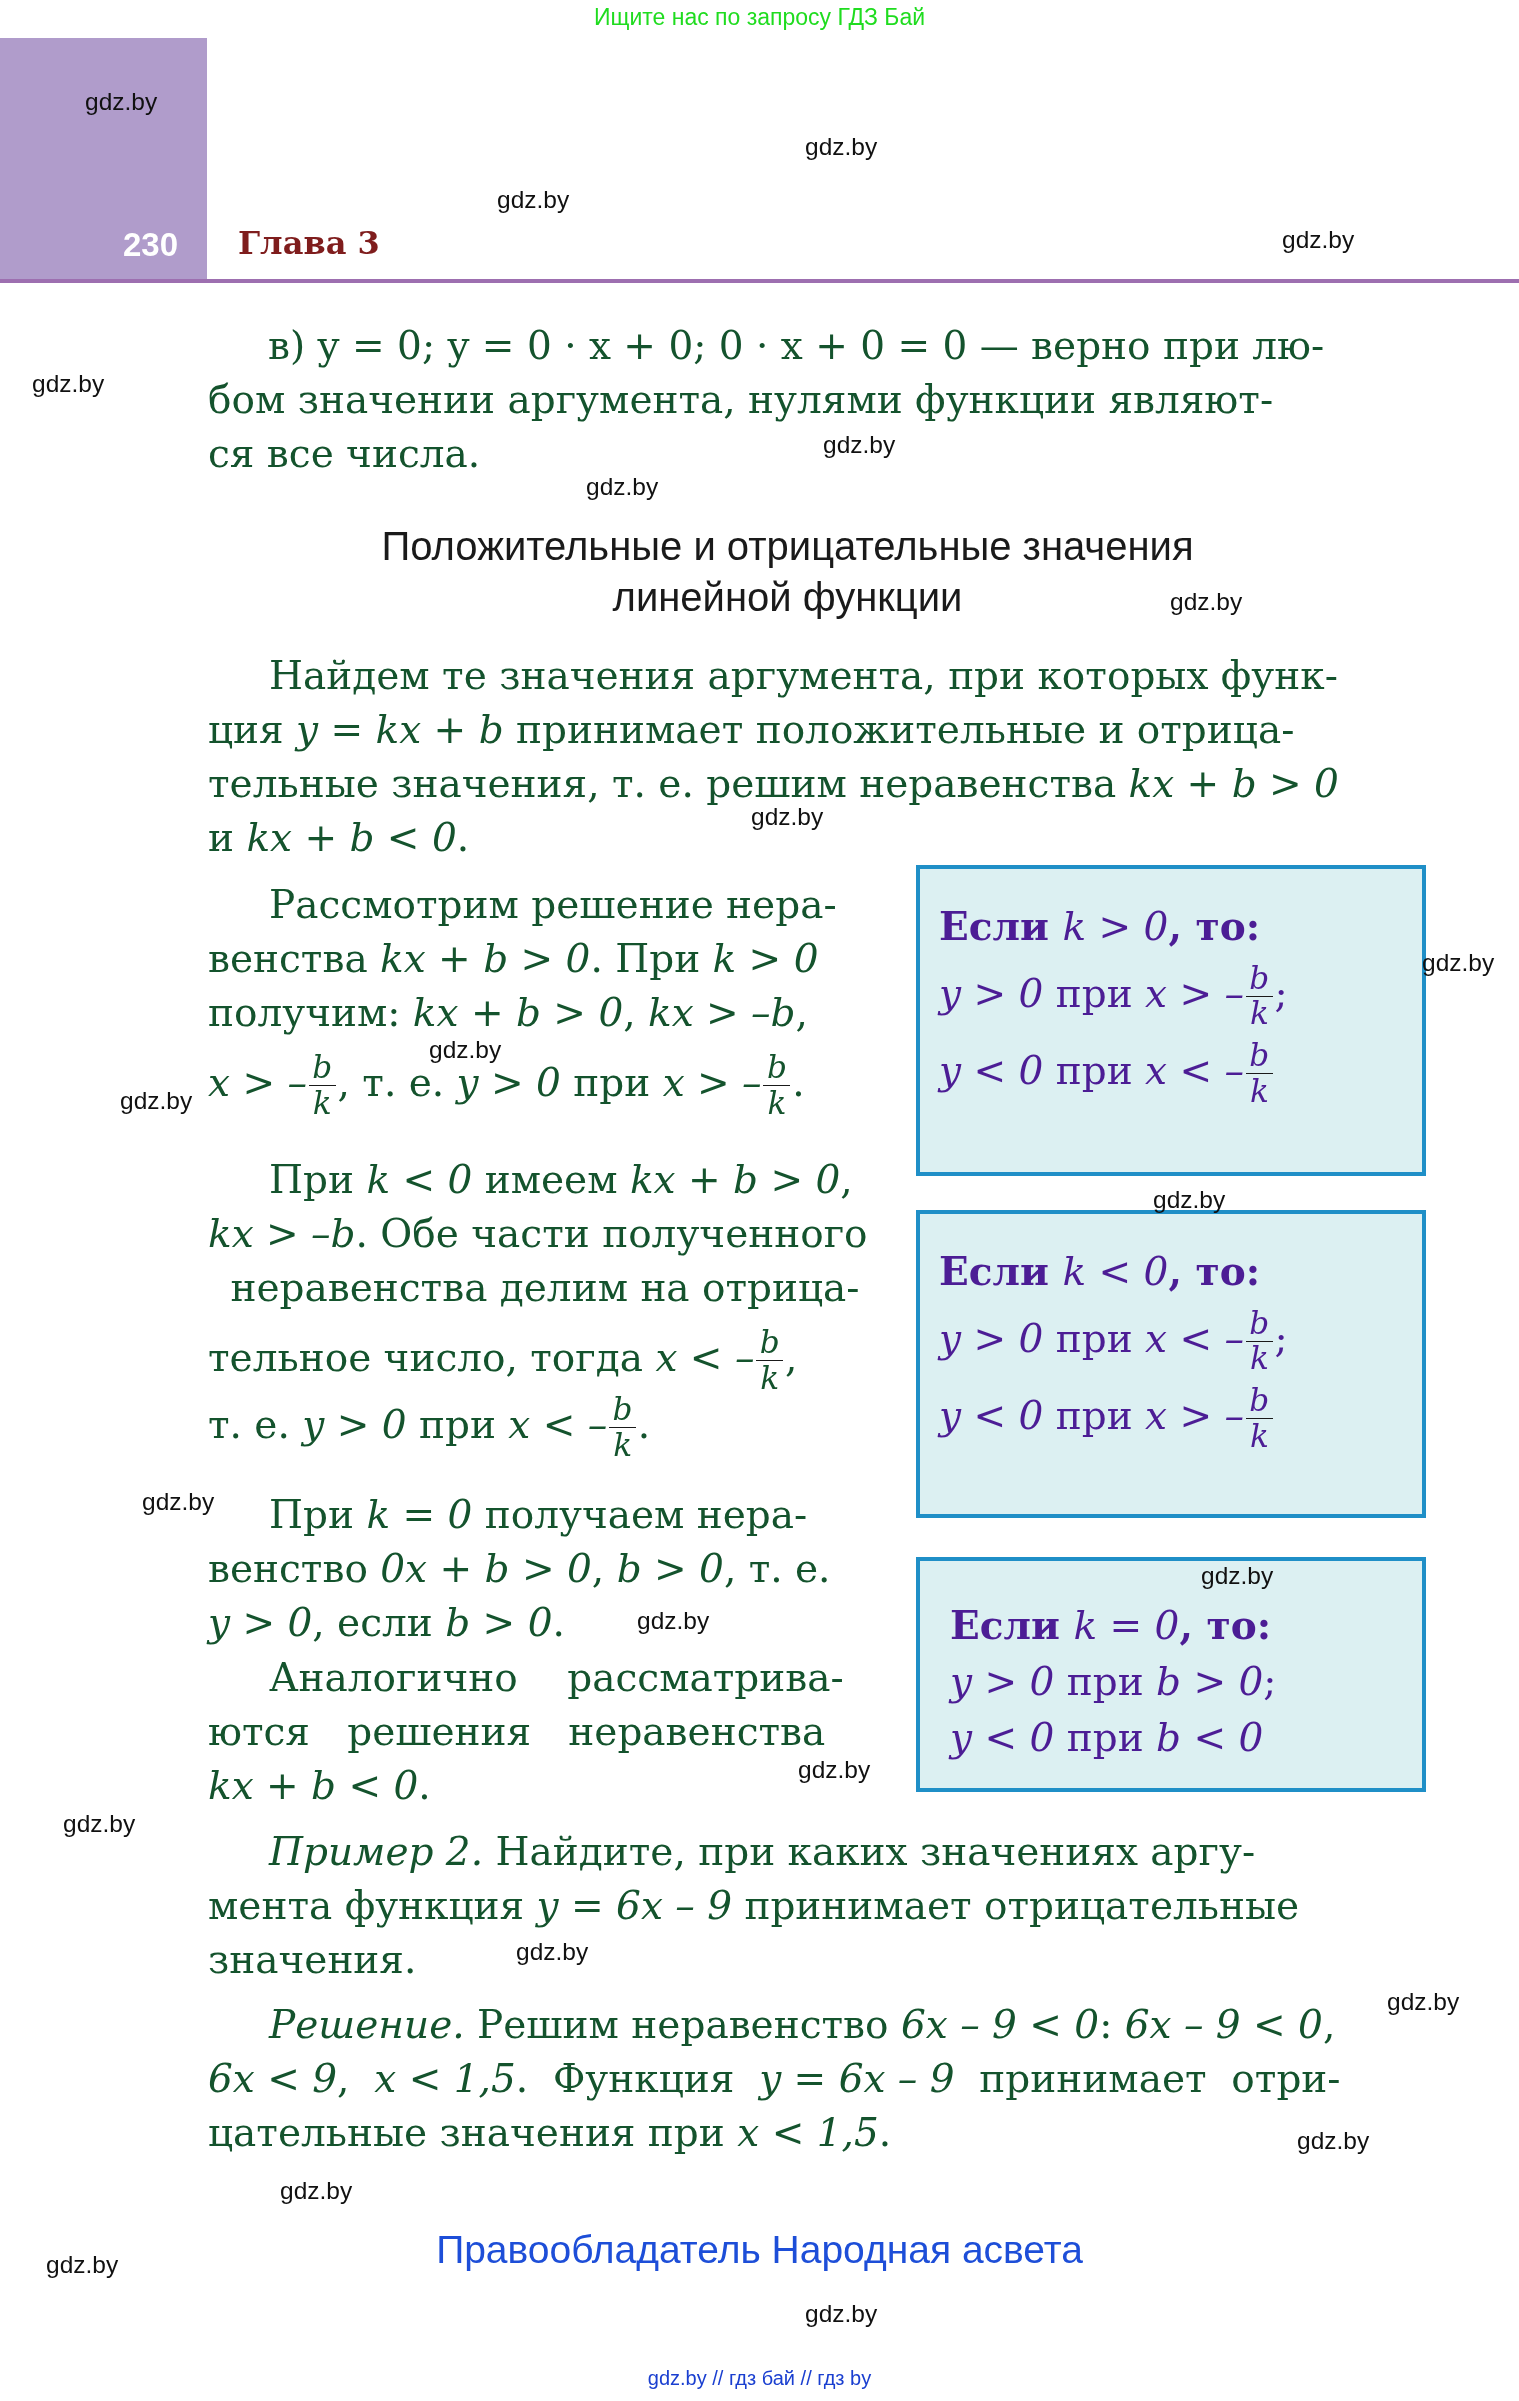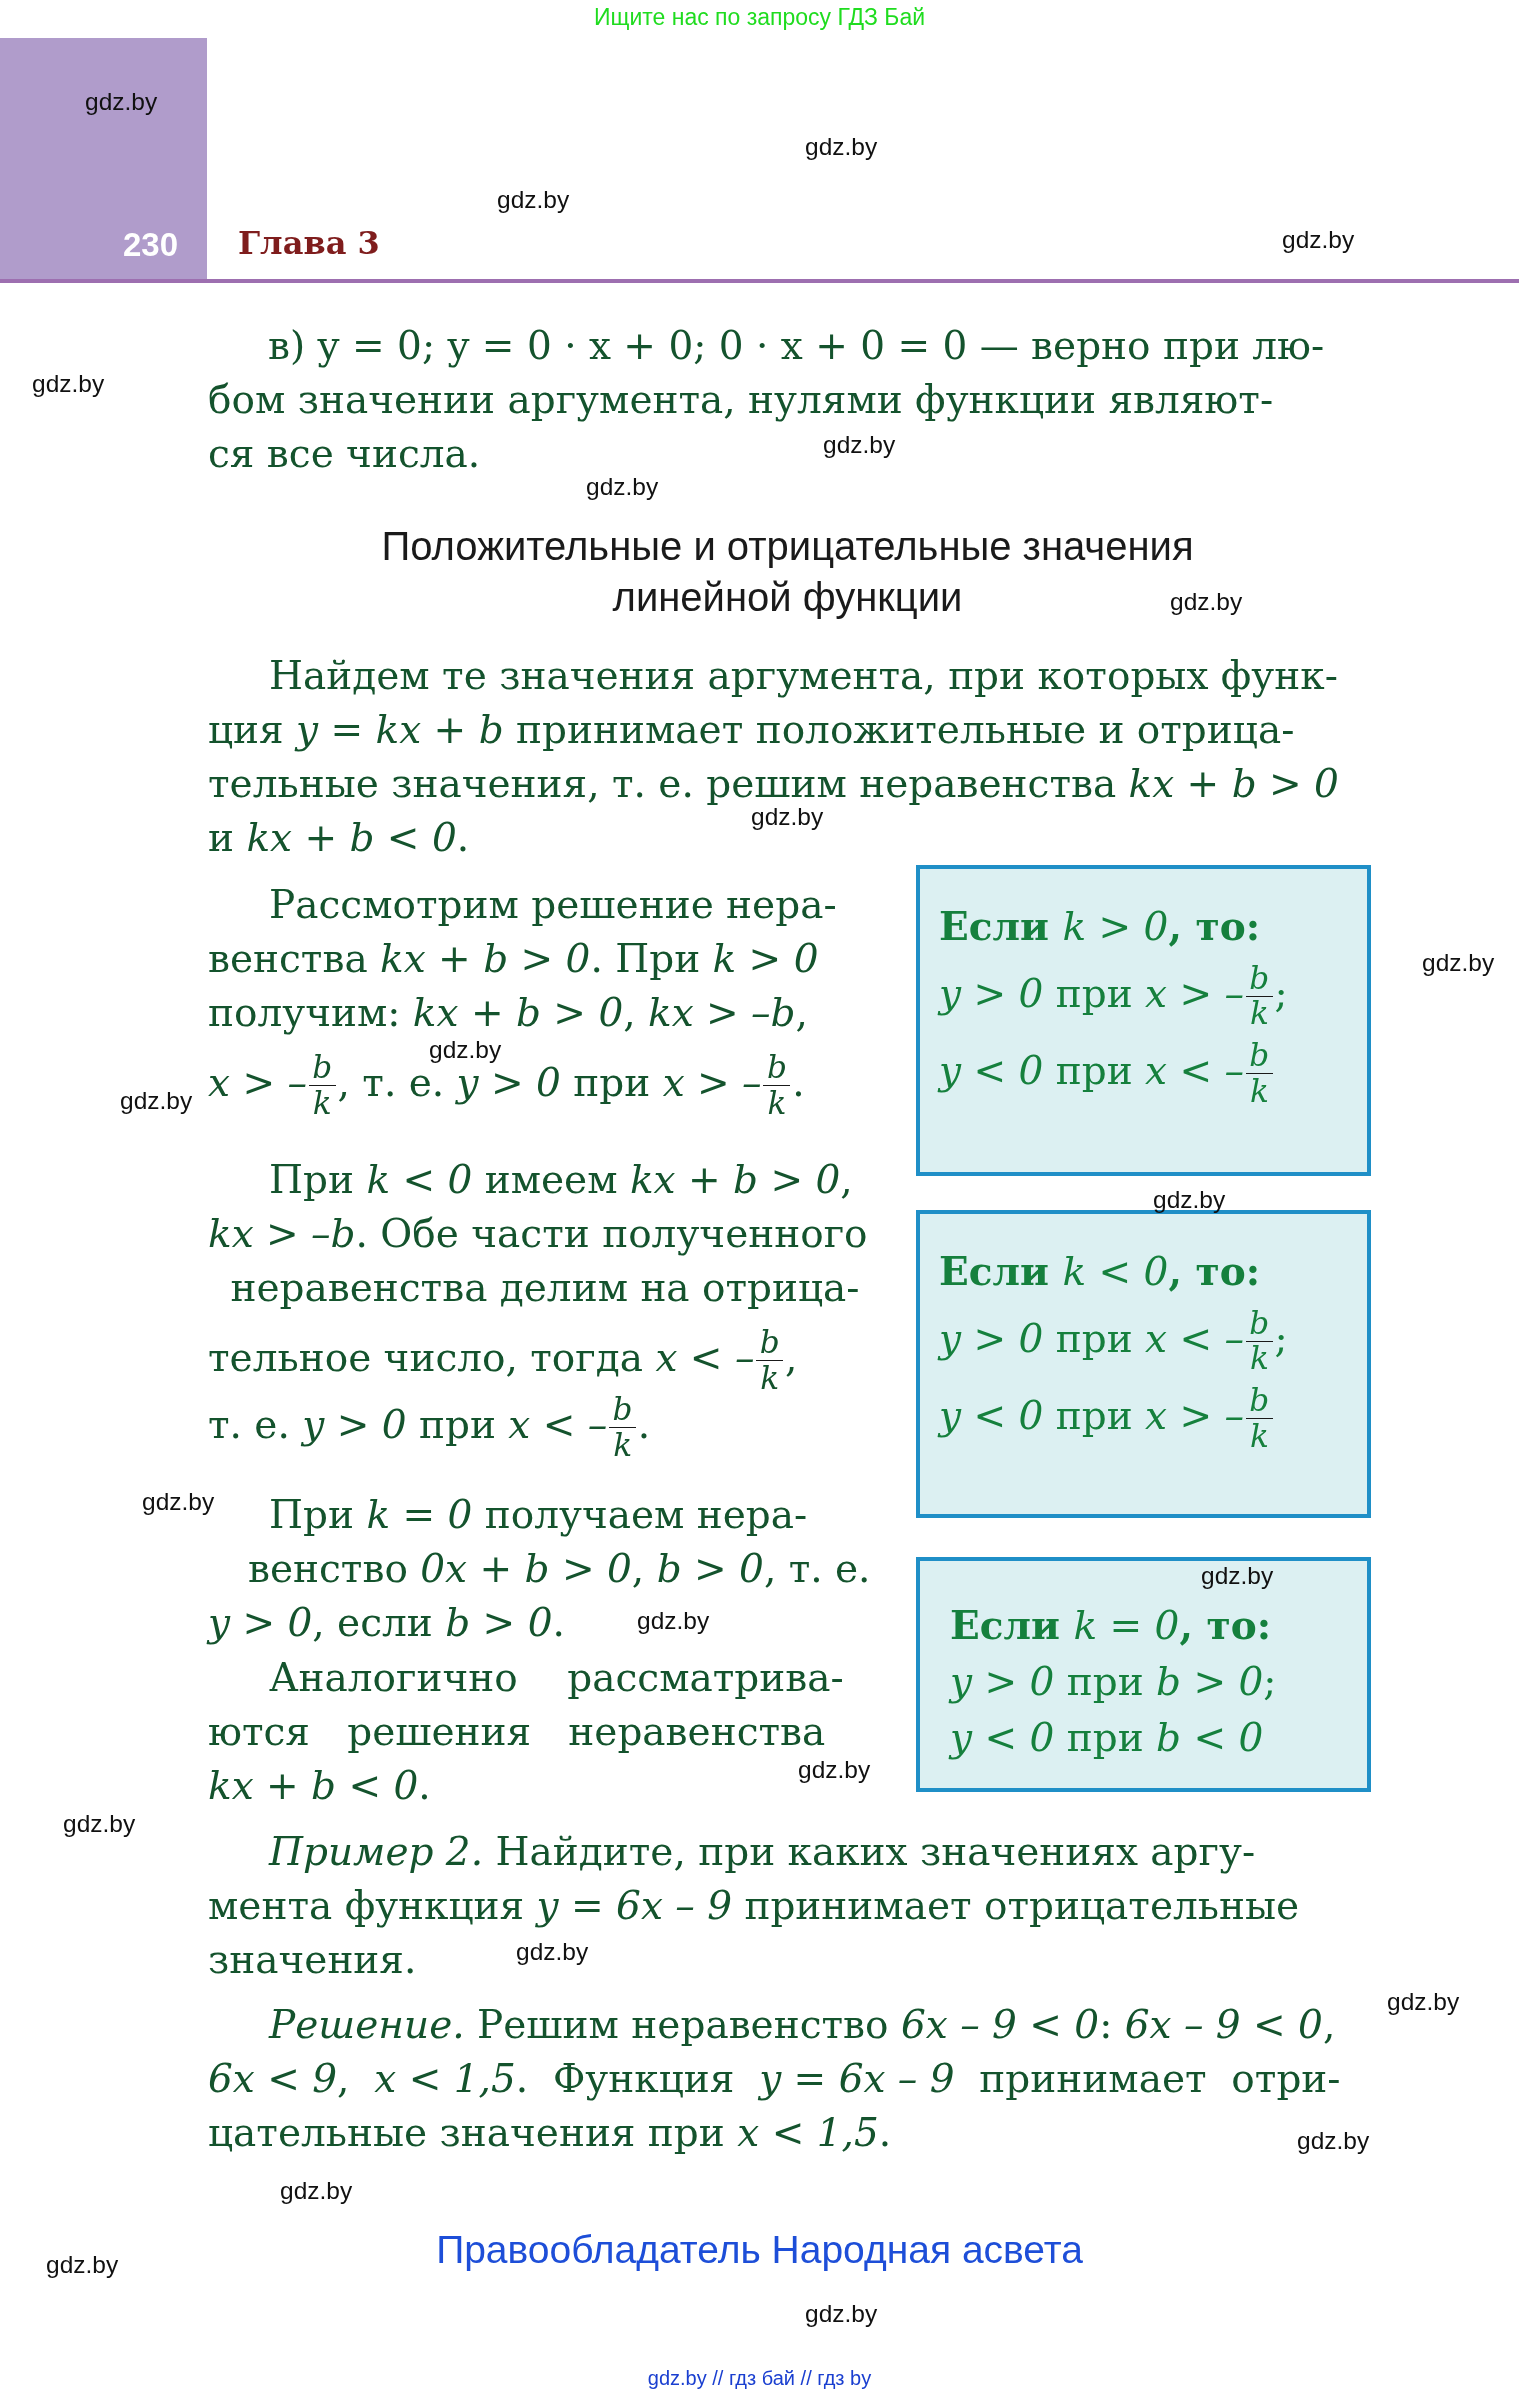--- a/index.html
+++ b/index.html
@@ -34,24 +34,24 @@
     font-family:"Liberation Sans", sans-serif; font-size:40px; line-height:51px; color:#1a1a1a;
   }
   .m { font-style:italic; }
   .frac {
     display:inline-flex; flex-direction:column; align-items:center; vertical-align:middle;
     font-style:italic; line-height:1; font-size:0.8em; margin:0 1.8px;
   }
   .frac .num { border-bottom:1.8px solid #1a1a1a; padding:0 3.5px 1.8px; }
   .frac .den { padding-top:1.8px; }
   .rule-box {
-    position:absolute; left:916px; width:455px;
+    position:absolute; left:916px; width:510px;
     background:#dcf0f2; border:4.4px solid #1f8fc7; box-sizing:border-box;
     padding:31.5px 17.5px 17.5px 19px;
-    font-family:"DejaVu Serif", serif; font-size:39px; line-height:1.3; color:#15803d;
+    font-family:"DejaVu Serif", serif; font-size:39px; line-height:1.3; color:#4c1d95;
   }
   .rule-box .head { font-weight:bold; }
   .rule-box .line { margin-top:10.5px; white-space:nowrap; }
   .rule-box .m { font-weight:normal; }
   .copyright {
     left:0; width:1519px; top:2228px; text-align:center;
     font-family:"Liberation Sans", sans-serif; font-size:39px; color:#1d4ed8;
   }
   .footer-links {
     left:0; width:1519px; top:2367px; text-align:center;
@@ -110,21 +110,21 @@
         <span class="den">k</span>
       </span><span>,</span></div>
   <div style="white-space:nowrap; margin-top:0;"><span>т. е. </span><span class="m">y &gt; 0</span><span> при  </span><span class="m">x &lt; –</span><span class="frac">
         <span class="num">b</span>
         <span class="den">k</span>
       </span><span>.</span></div>
 </div>
 
 <div class="abs text" style="left:208px; top:1488px; width:674px;">
   <div style="padding-left:61px; white-space:nowrap;"><span>При  </span><span class="m">k = 0</span><span>  получаем  нера-</span></div>
-  <div style="white-space:nowrap;margin-left:40px;"><span>венство  </span><span class="m">0x + b &gt; 0</span><span>,  </span><span class="m">b &gt; 0</span><span>,  т. е.</span></div>
+  <div style="white-space:nowrap;"><span>венство  </span><span class="m">0x + b &gt; 0</span><span>,  </span><span class="m">b &gt; 0</span><span>,  т. е.</span></div>
   <div style="white-space:nowrap;"><span class="m">y &gt; 0</span><span>, если </span><span class="m">b &gt; 0</span><span>.</span></div>
 </div>
 
 <div class="abs text" style="left:208px; top:1651px; width:674px;">
   <div style="padding-left:61px; white-space:pre;">Аналогично    рассматрива-</div>
   <div style="white-space:pre;">ются   решения   неравенства</div>
   <div><span class="m">kx + b &lt; 0</span><span>.</span></div>
 </div>
 
 <div class="rule-box" style="top:865px; height:311px;">

